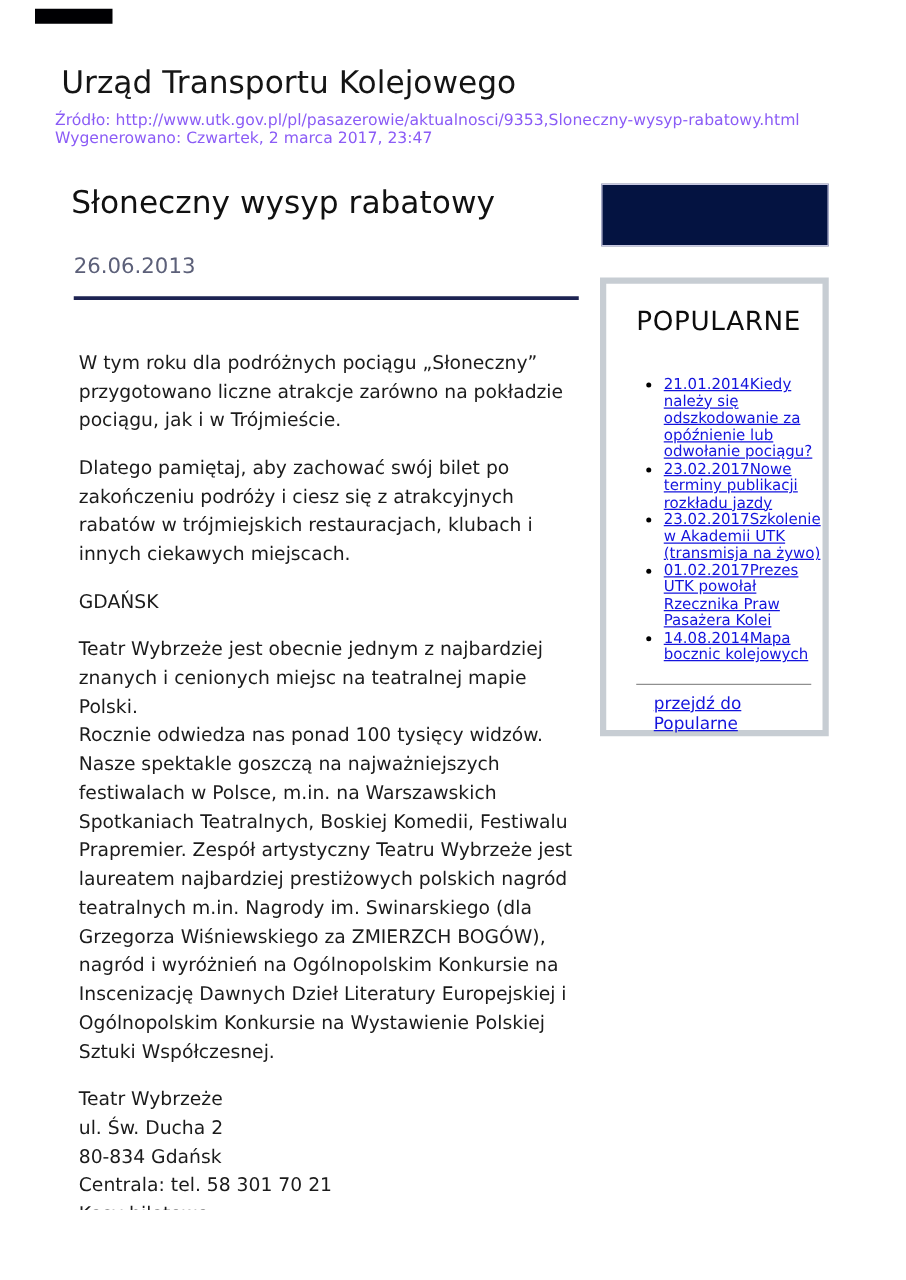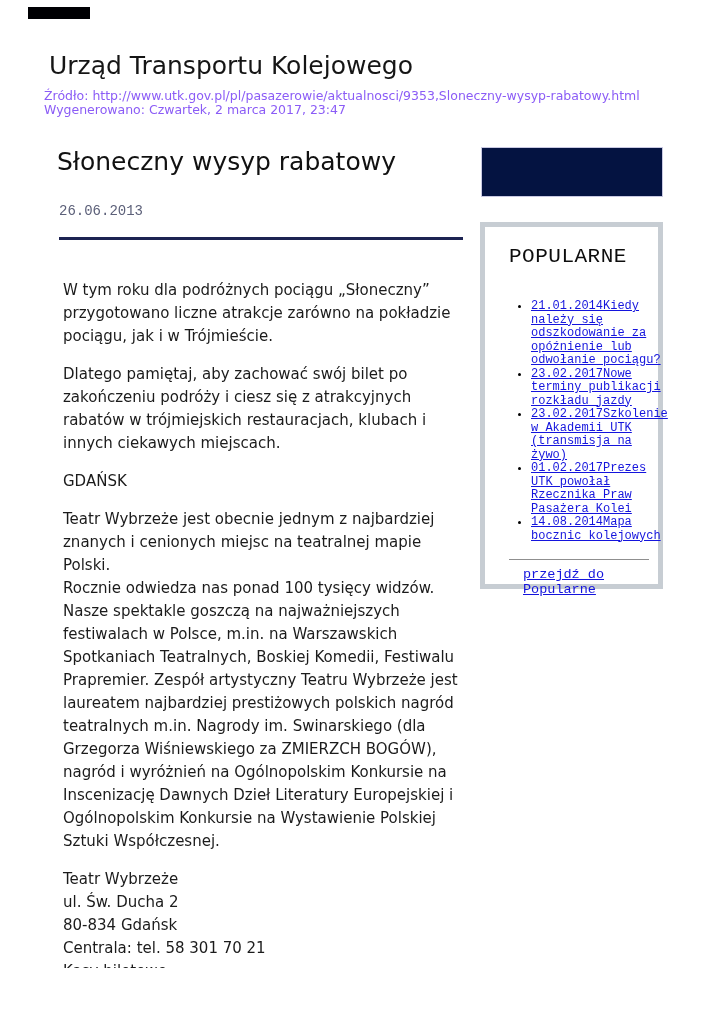--- a/index.html
+++ b/index.html
@@ -16,29 +16,29 @@
   body{font-family:"DejaVu Sans","Liberation Sans",sans-serif;color:var(--text);}
   #page{position:relative;width:725px;height:968px;background:#ffffff;overflow:hidden;}
 
   .top-bar{position:absolute;left:28px;top:7px;width:62px;height:12px;background:#000003;}
   .bottom-bar{position:absolute;left:28px;top:1008px;width:62px;height:14px;background:#13204e;}
 
   .site-title{position:absolute;left:49px;top:51px;font-size:25px;font-weight:400;color:#151515;white-space:nowrap;}
   .source-block{position:absolute;left:44px;top:89px;font-size:12.5px;line-height:14px;color:#8b5cf6;white-space:nowrap;}
 
   .article-title{position:absolute;left:57px;top:147px;font-size:25px;font-weight:400;color:#111111;white-space:nowrap;text-align:right;}
-  .article-date{position:absolute;left:59px;top:203px;font-size:14px;color:var(--date);font-family:Liberation Mono, monospace;}
+  .article-date{position:absolute;left:59px;top:203px;font-size:17px;color:var(--date);}
   .article-rule{position:absolute;left:59px;top:237px;width:404px;height:3px;background:var(--rule);}
 
   .article-body{position:absolute;left:59px;top:279px;width:404px;font-size:15px;line-height:23px;color:var(--text);}
   .article-body p{margin:0 0 15px 4px;white-space:pre-line;}
 
   .banner{position:absolute;left:481px;top:147px;width:180px;height:48px;background:var(--navy);border:1px solid var(--banner-border);}
 
-  .popular-box{position:absolute;left:480px;top:222px;width:183px;height:367px;box-sizing:border-box;border:5px solid var(--frame);background:#ffffff;font-family:Liberation Mono, monospace;}
+  .popular-box{position:absolute;left:480px;top:222px;width:183px;height:367px;box-sizing:border-box;border:5px solid var(--frame);background:#ffffff;}
   .popular-title{margin:18px 0 0 24px;font-size:21px;font-weight:400;letter-spacing:0.5px;color:#0d0d0d;}
   .popular-list{margin:32px 0 0 0;padding-left:46px;width:132px;font-size:12px;line-height:13.5px;list-style:disc outside;}
   .popular-list li{margin:0;color:#000;}
   .popular-list a{color:var(--link);text-decoration:underline;}
   .popular-sep{margin:16px 0 0 24px;width:140px;border:0;border-top:1px solid #8f8f8f;height:0;}
   .popular-more{display:inline-block;margin:7px 0 0 38px;font-size:13.5px;color:var(--link);text-decoration:underline;}
 </style>
 </head>
 <body>
 

